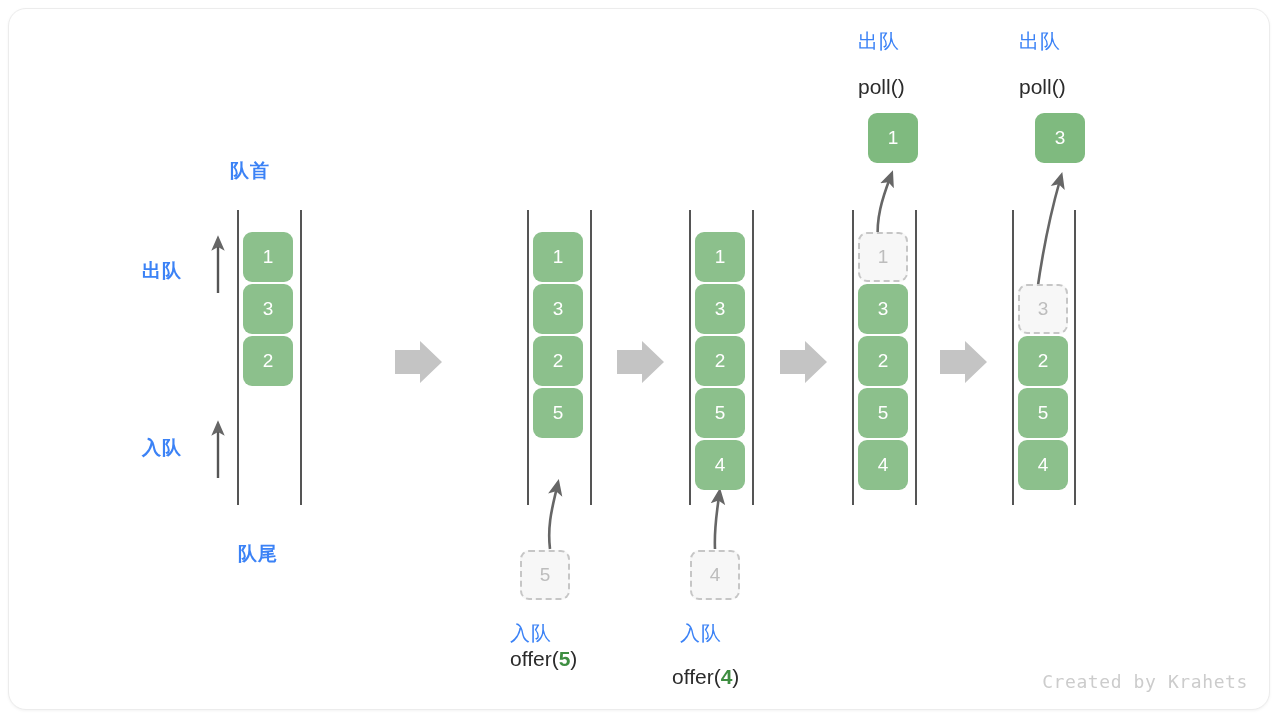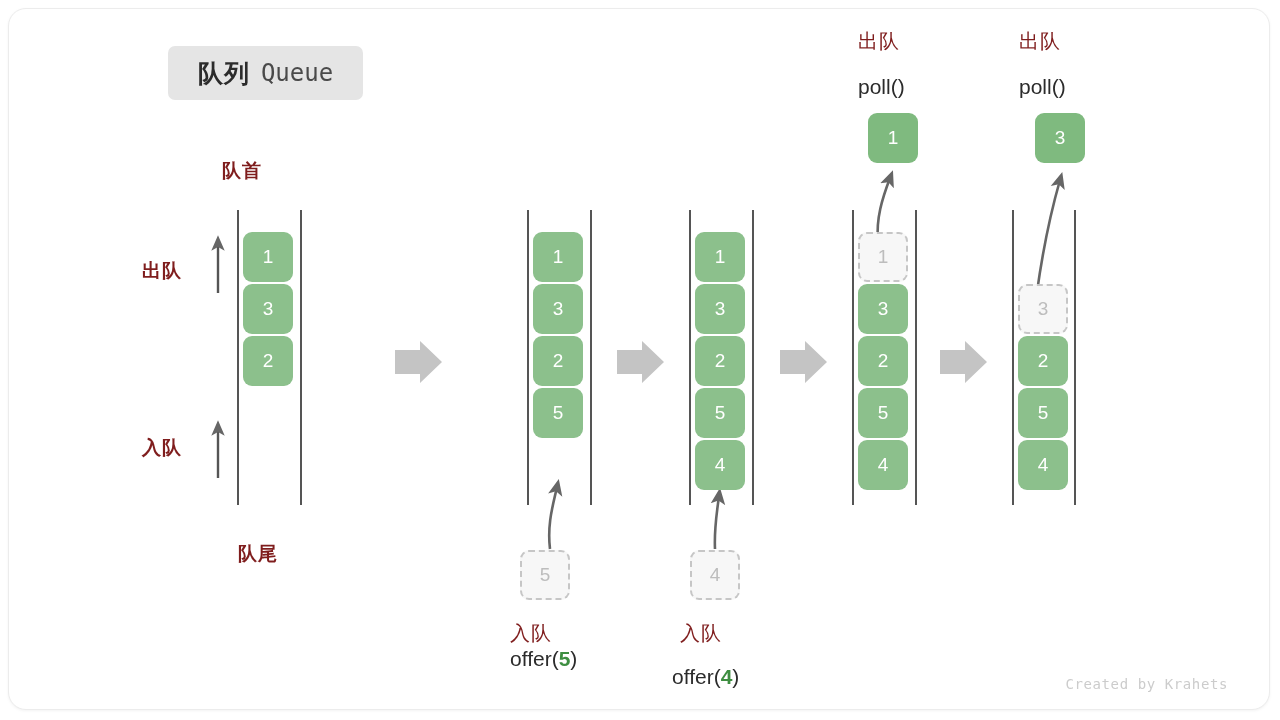--- a/index.html
+++ b/index.html
@@ -86,21 +86,21 @@
     border: 2px dashed #c6c6c6;
     color: #bdbdbd;
   }
   .box.popped {
     background: #7fba7f;
   }
 
   
   .lbl {
     position: absolute;
-    color: #7f1d1d;
+    color: #3b82f6;
     white-space: pre;
   }
   .lbl-cn-bold {
     font-size: 19px;
     font-weight: bold;
     letter-spacing: 1px;
   }
   .lbl-cn {
     font-size: 20px;
     font-weight: 500;
@@ -109,47 +109,43 @@
   .lbl-mono {
     font-family: Liberation Sans, sans-serif;
     font-size: 21px;
     color: #2b2b2b;
     margin-top: 10px;
   }
   .green-arg { color: #3e8e41; font-weight: bold; }
 
   .credit {
     position: absolute;
-    right: 52px;
+    right: 32px;
     bottom: 28px;
     font-family: "DejaVu Sans Mono", "Liberation Mono", monospace;
-    font-size: 14px;
+    font-size: 18px;
     color: #cccccc;
     letter-spacing: 0.6px;
   }
 
   svg.overlay {
     position: absolute;
     left: 0;
     top: 0;
     width: 1280px;
     height: 720px;
     pointer-events: none;
   }
 </style>
 </head>
 <body>
 
 <div id="canvas">
   <div class="card"></div>
 
-  <div class="title-badge">
-    <span class="title-cn">队列</span>
-    <span class="title-en">Queue</span>
-  </div>
 
   <svg class="overlay" viewBox="0 0 1280 720">
     <defs>
       <marker id="ah-gray" markerWidth="7" markerHeight="7" refX="3.2" refY="3.2" orient="auto">
         <path d="M0,0.4 L6.4,3.2 L0,6.0 L1.5,3.2 Z" fill="#666666"></path>
       </marker>
     </defs>
 
     <g>
       <line x1="218" y1="293" x2="218" y2="243" stroke="#555555" stroke-width="2.4" marker-end="url(#ah-gray)"></line>
@@ -182,21 +178,21 @@
     <g>
       <path d="M878,240 C876,219 882,199 890,178" stroke="#666666" stroke-width="2.6" fill="none" marker-end="url(#ah-gray)"></path>
     </g>
 
     <g>
       <path d="M1037,292 C1042,256 1050,215 1060,180" stroke="#666666" stroke-width="2.6" fill="none" marker-end="url(#ah-gray)"></path>
     </g>
   </svg>
 
   <div class="col" style="left:190px;">
-    <div class="lbl lbl-cn-bold" style="left:32px; top:158px;">队首</div>
+    <div class="lbl lbl-cn-bold" style="left:40px; top:158px;">队首</div>
     <div class="lbl lbl-cn-bold" style="left:48px; top:541px;">队尾</div>
     <div class="lbl lbl-cn-bold" style="left:-48px; top:258px;">出队</div>
     <div class="lbl lbl-cn-bold" style="left:-48px; top:435px;">入队</div>
 
     <div class="rail" style="left:47px; top:210px; height:295px;"></div>
     <div class="rail" style="left:110px; top:210px; height:295px;"></div>
 
     <div class="box" style="left:53px; top:232px;">1</div>
     <div class="box" style="left:53px; top:284px;">3</div>
     <div class="box" style="left:53px; top:336px;">2</div>

